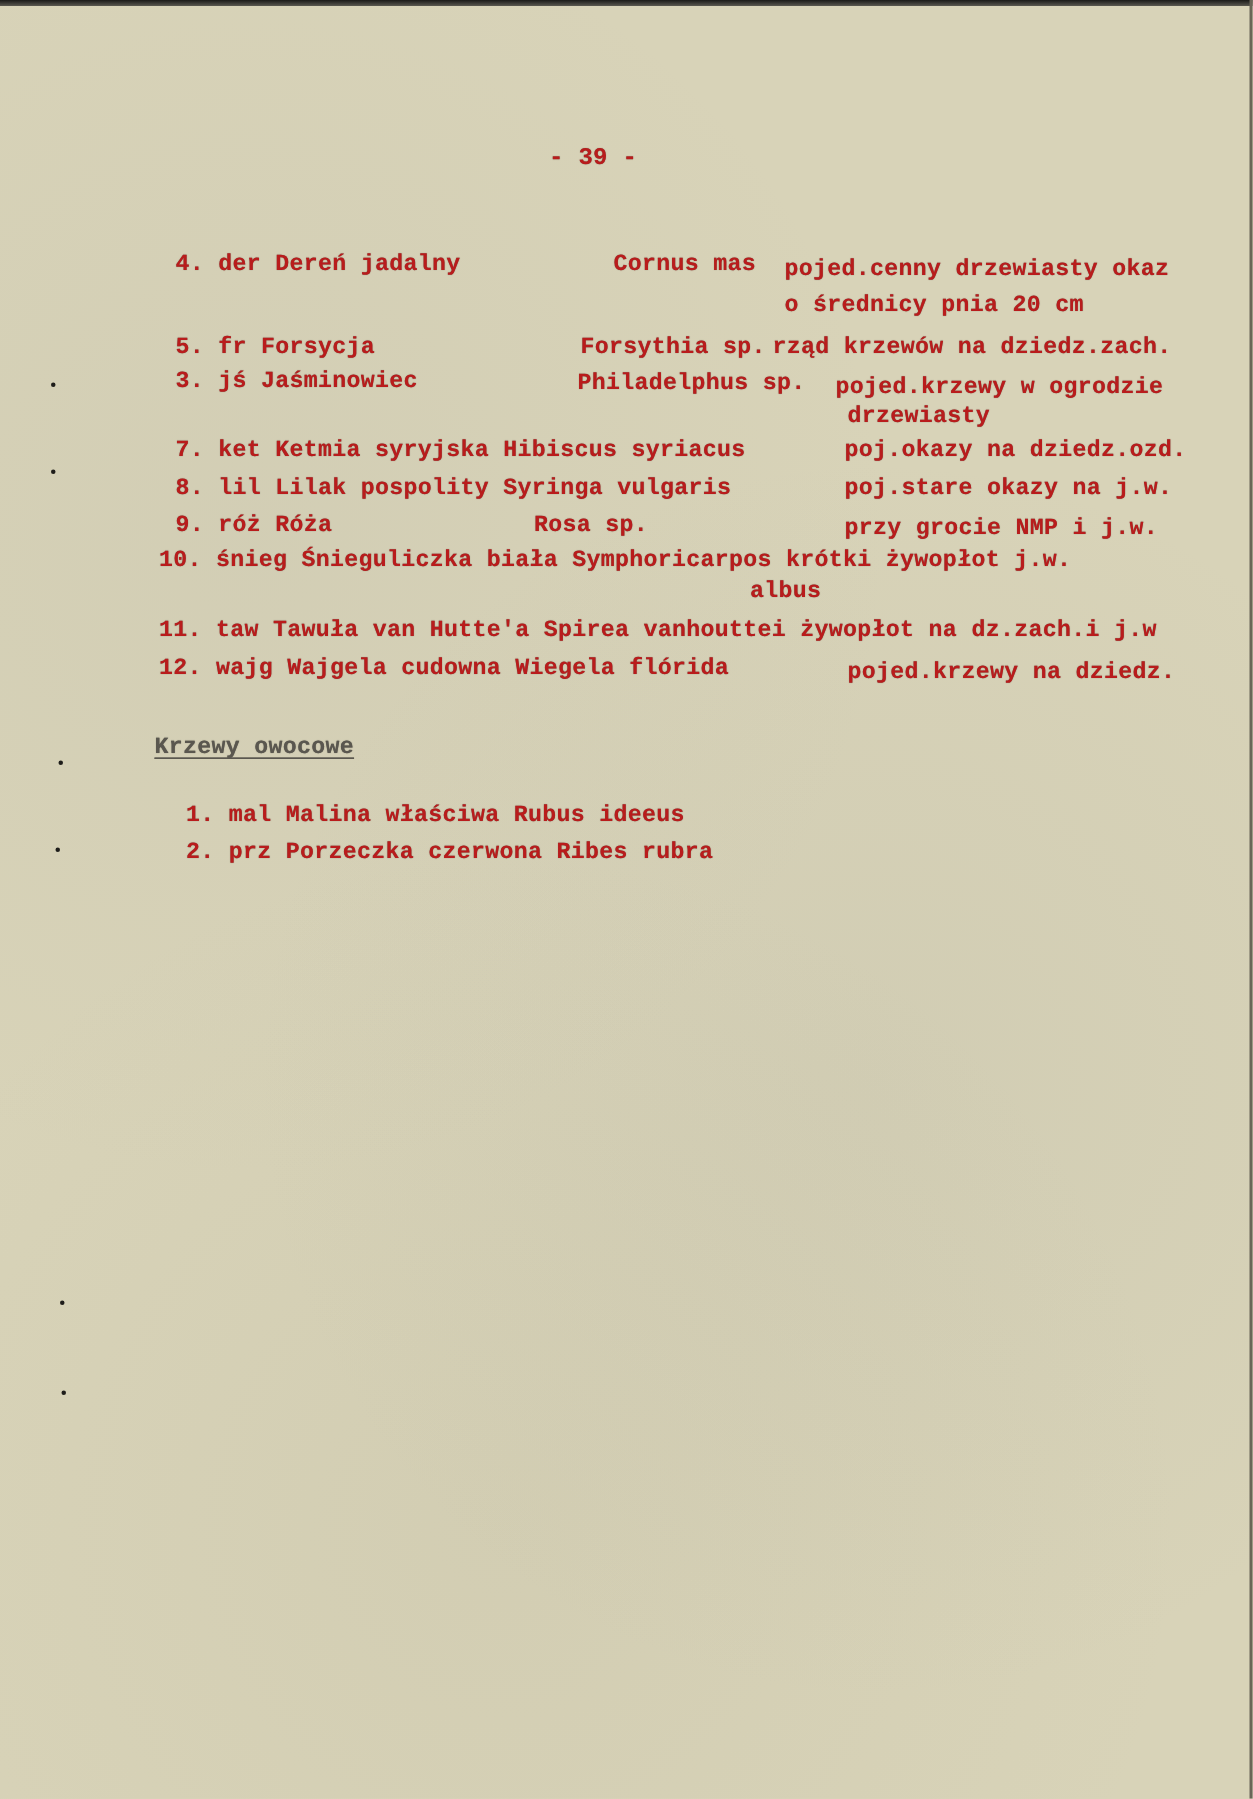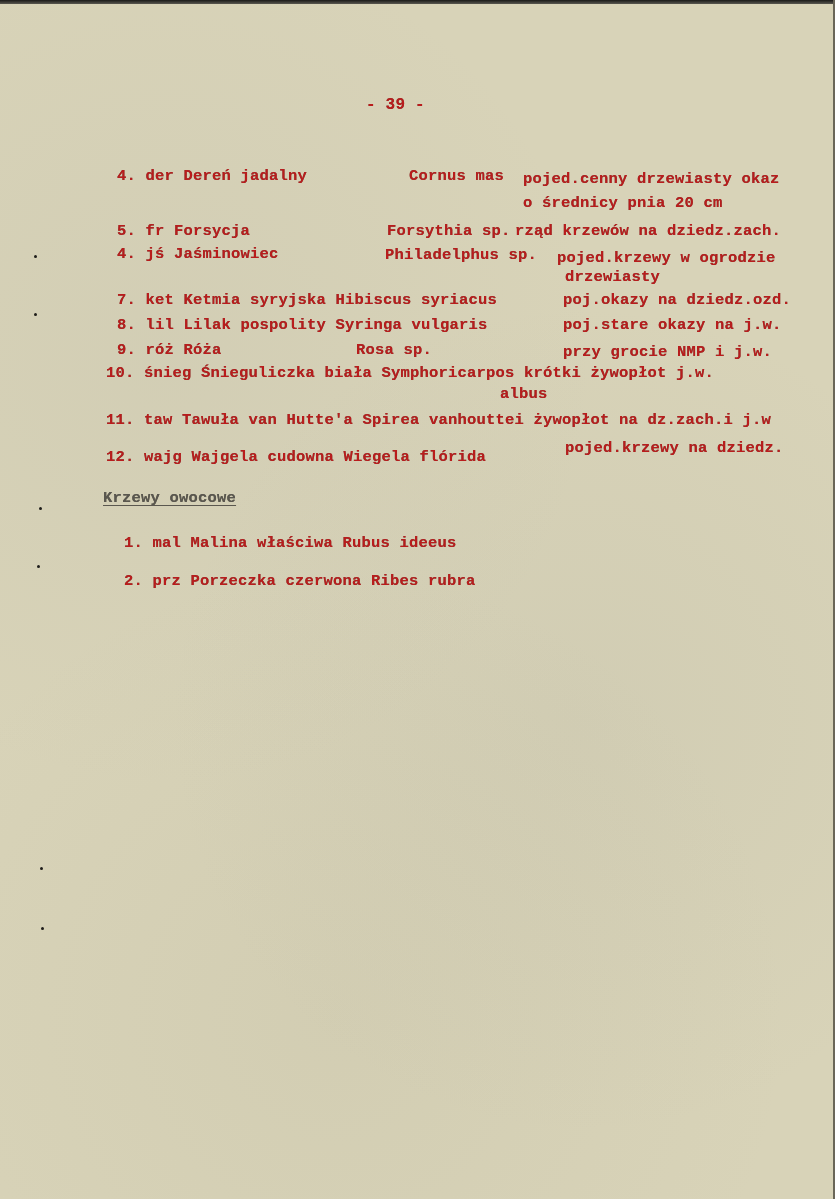--- a/index.html
+++ b/index.html
@@ -77,38 +77,38 @@
 
 <div class="txt" style="left:117px;top:167px;">4. der Dereń jadalny</div>
 <div class="txt" style="left:387px;top:167px;margin-left:22px;">Cornus mas</div>
 <div class="txt" style="left:523px;top:170px;">pojed.cenny drzewiasty okaz</div>
 <div class="txt" style="left:523px;top:194px;">o średnicy pnia 20 cm</div>
 
 <div class="txt" style="left:117px;top:222px;">5. fr  Forsycja</div>
 <div class="txt" style="left:387px;top:222px;">Forsythia sp.</div>
 <div class="txt" style="left:515px;top:222px;">rząd krzewów na dziedz.zach.</div>
 
-<div class="txt" style="left:117px;top:245px;">4. jś  Jaśminowiec</div>
+<div class="txt" style="left:117px;top:245px;">3. jś  Jaśminowiec</div>
 <div class="txt" style="left:385px;top:246px;">Philadelphus sp.</div>
 <div class="txt" style="left:557px;top:249px;">pojed.krzewy w ogrodzie</div>
 <div class="txt" style="left:565px;top:268px;">drzewiasty</div>
 
 <div class="txt" style="left:117px;top:291px;">7. ket Ketmia syryjska Hibiscus syriacus</div>
 <div class="txt" style="left:563px;top:291px;">poj.okazy na dziedz.ozd.</div>
 
 <div class="txt" style="left:117px;top:316px;">8. lil Lilak pospolity Syringa vulgaris</div>
 <div class="txt" style="left:563px;top:316px;">poj.stare okazy na j.w.</div>
 
 <div class="txt" style="left:117px;top:341px;">9. róż Róża</div>
 <div class="txt" style="left:356px;top:341px;">Rosa sp.</div>
 <div class="txt" style="left:563px;top:343px;">przy grocie NMP i j.w.</div>
 
 <div class="txt" style="left:106px;top:364px;">10. śnieg Śnieguliczka biała Symphoricarpos krótki żywopłot j.w.</div>
 <div class="txt" style="left:500px;top:385px;">albus</div>
 
 <div class="txt" style="left:106px;top:411px;">11. taw Tawuła van Hutte'a Spirea vanhouttei żywopłot na dz.zach.i j.w</div>
 
-<div class="txt" style="left:106px;top:436px;margin-top:12px;">12. wajg Wajgela cudowna Wiegela flórida</div>
+<div class="txt" style="left:106px;top:436px;">12. wajg Wajgela cudowna Wiegela flórida</div>
 <div class="txt" style="left:565px;top:439px;">pojed.krzewy na dziedz.</div>
 
 <div class="txt heading">Krzewy owocowe</div>
 <div class="txt" style="left:124px;top:534px;">1. mal  Malina właściwa   Rubus ideeus</div>
-<div class="txt" style="left:124px;top:572px;">2. prz  Porzeczka czerwona Ribes rubra</div>
+<div class="txt" style="left:124px;top:559px;">2. prz  Porzeczka czerwona Ribes rubra</div>
 
 </body></html>

